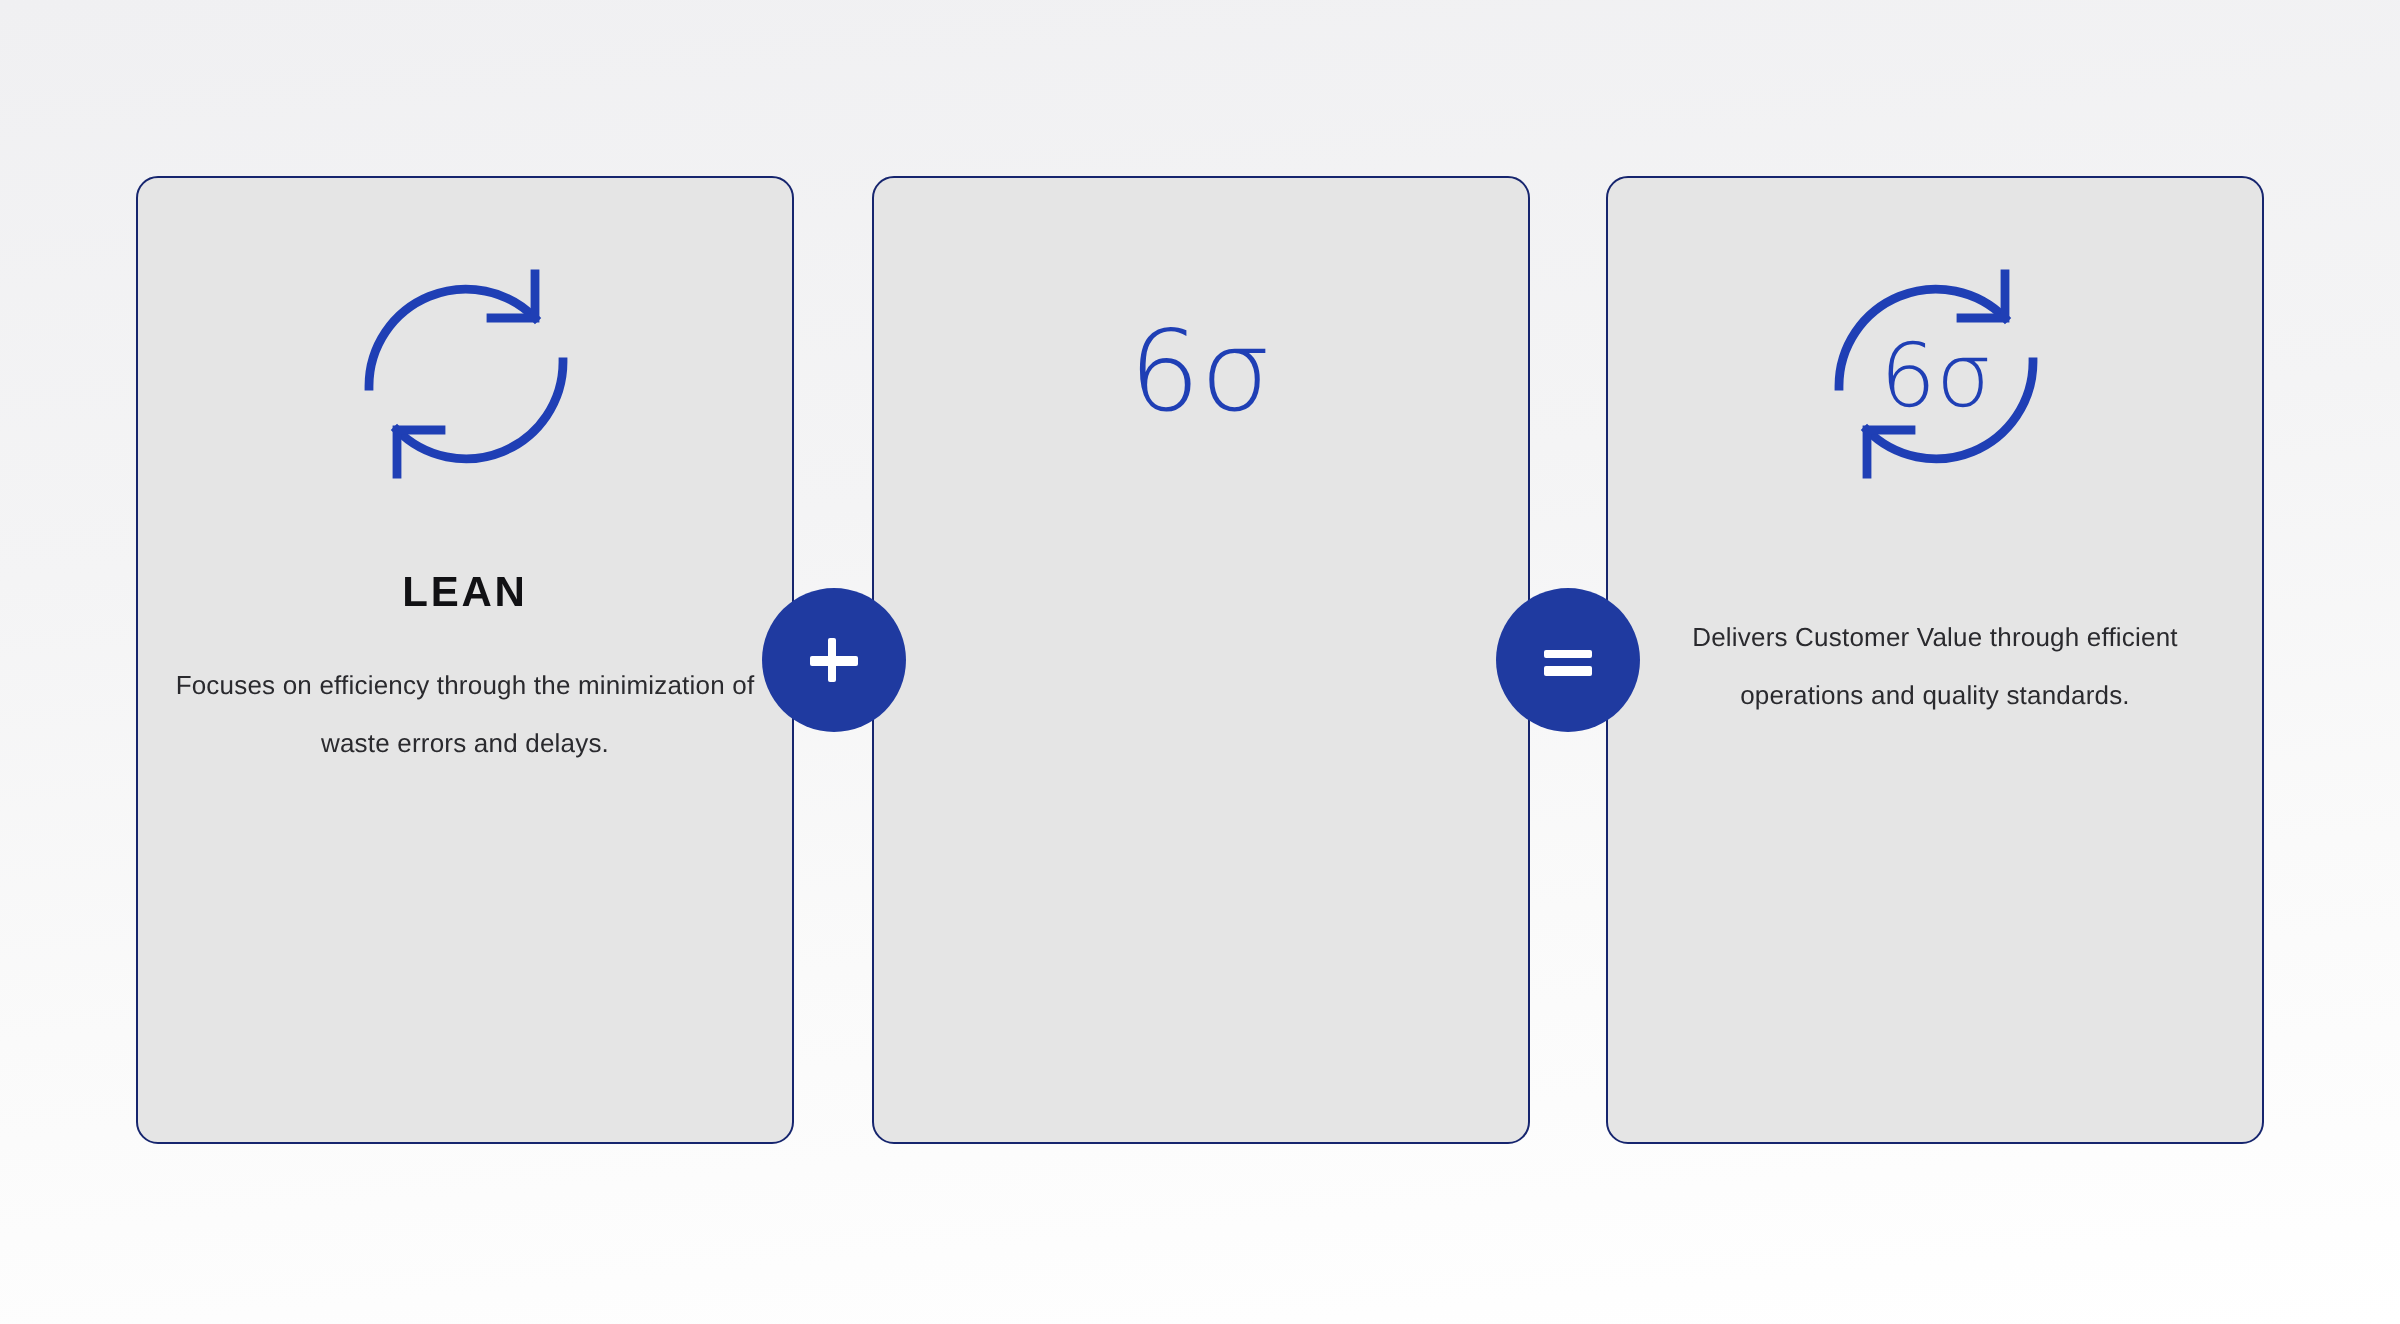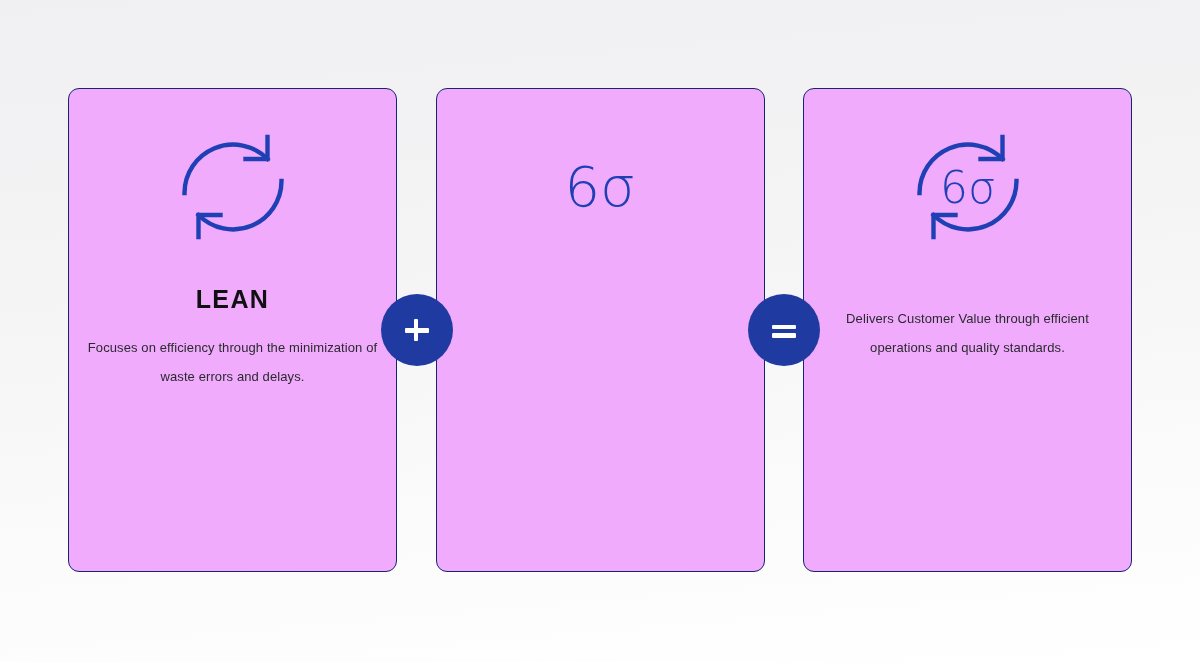--- a/index.html
+++ b/index.html
@@ -28,21 +28,21 @@
     height: 484px;
     display: flex;
     flex-direction: row;
     align-items: stretch;
     justify-content: space-between;
   }
   .card {
     position: relative;
     width: 329px;
     box-sizing: border-box;
-    background: #f0abfc;
+    background: #e5e5e5;
     border: 1.4px solid #16256e;
     border-radius: 11px;
     display: flex;
     flex-direction: column;
     align-items: center;
   }
   .icon-zone {
     height: 196px;
     width: 100%;
     display: flex;
@@ -56,21 +56,21 @@
   .sigma-text {
     font-family: "DejaVu Sans", sans-serif;
     font-size: 56px;
     font-weight: 300;
     color: #1f3fb5;
     letter-spacing: 0px;
     line-height: 1;
   }
   .card-title {
     font-family: "Liberation Sans", sans-serif;
-    font-size: 25px;
+    font-size: 21px;
     font-weight: bold;
     letter-spacing: 1.4px;
     color: #111114;
     text-align: center;
     margin: 0;
     padding: 0 6px;
     white-space: nowrap;
   }
   .card-body {
     font-family: "Liberation Sans", sans-serif;

